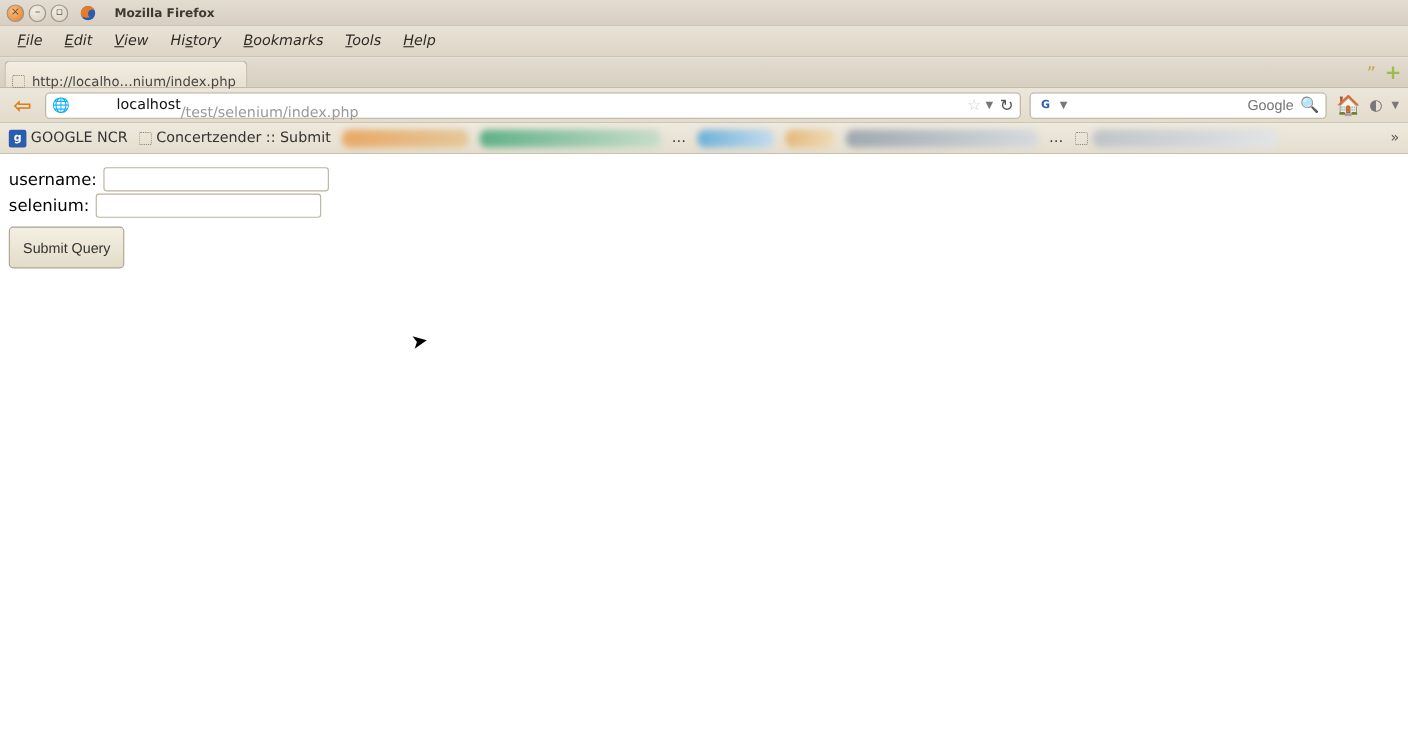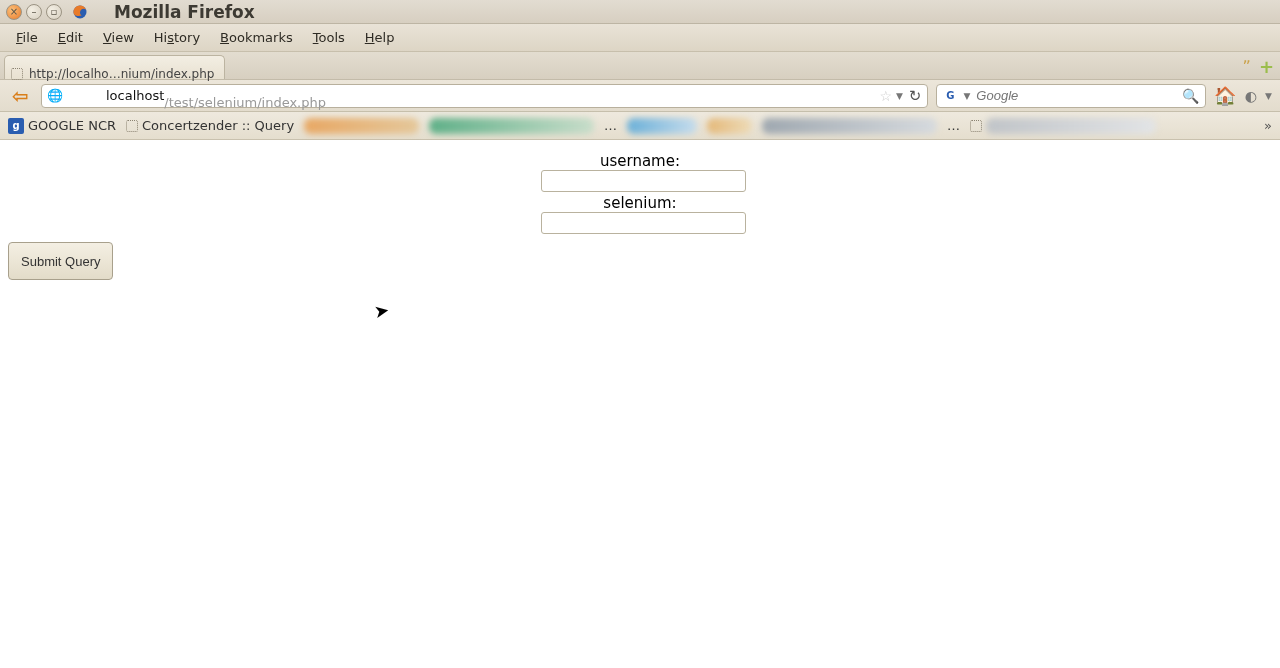--- a/index.html
+++ b/index.html
@@ -5,24 +5,24 @@
   * { box-sizing: border-box; margin: 0; padding: 0; }
   html, body { width: 1280px; height: 668px; font-family: "DejaVu Sans","Liberation Sans",Arial,sans-serif; font-size: 13px; background:#fff; overflow:hidden; }
   .window { width:1280px; height:668px; display:flex; flex-direction:column; }
 
   
   .titlebar { height:24px; background:linear-gradient(#e2dcd1,#d7cfc1); display:flex; align-items:center; padding:0 6px; gap:4px; border-bottom:1px solid #bdb5a4; }
   .wctl { width:16px; height:16px; border-radius:50%; border:1px solid #9b9383; display:flex; align-items:center; justify-content:center; font-size:10px; color:#5a5548; }
   .wctl.close{background:radial-gradient(circle at 35% 35%,#fbbf7a,#e87b2a);}
   .wctl.min,.wctl.max{background:radial-gradient(circle at 35% 35%,#f4efe4,#d6cfc0);}
   .title-icon{width:16px;height:16px;margin-left:6px;display:inline-block;}
-  .title-text{font-weight:bold;color:#3d3a33;margin-left:22px;font-size:17px;}
+  .title-text{font-weight:bold;color:#3d3a33;margin-left:12px;font-size:11px;}
 
   
-  .menubar{height:28px;background:linear-gradient(#e9e3d7,#ddd5c5);display:flex;align-items:center;padding:0 6px;border-bottom:1px solid #c7bfac;gap:0;}
+  .menubar{height:28px;background:linear-gradient(#e9e3d7,#ddd5c5);display:flex;align-items:center;padding:0 6px;border-bottom:1px solid #c7bfac;gap:0;font-style:italic;}
   .menuitem{padding:4px 10px;color:#2e2b24;cursor:default;}
   .menuitem u{text-decoration:underline;}
 
   
   .tabstrip{height:28px;background:linear-gradient(#e3ddd0,#d7cfc0);display:flex;align-items:flex-end;padding:0 4px;border-bottom:1px solid #c3bba9;position:relative;}
   .tab{height:24px;border:1px solid #bcb4a1;border-bottom:none;border-top-left-radius:5px;border-top-right-radius:5px;background:linear-gradient(#f3eee3,#e8e1d1);display:flex;align-items:center;padding:12px 10px 0 6px;gap:6px;color:#444;font-size:12px;max-width:250px;}
   .dotted-circle{width:12px;height:12px;border:1px dotted #8a8271;border-radius:2px;}
   .tabstrip .right-icons{position:absolute;right:6px;top:4px;display:flex;gap:8px;align-items:center;}
   .brush{color:#caa24a;font-size:16px;}
   .plus{color:#9bbd4c;font-size:18px;font-weight:bold;}
@@ -35,42 +35,42 @@
   .urlfield .host{color:#111;margin-left:36px;}
   .urlfield .path{color:#999;margin-top:13px;}
   .urlfield .spacer{flex:1;}
   .urlfield .star{color:#ccc;font-size:14px;margin-right:4px;}
   .urlfield .drop{color:#777;font-size:9px;margin-right:6px;}
   .urlfield .reload{color:#555;font-size:15px;}
   .searchfield{width:270px;height:24px;border:1px solid #b8b09d;border-radius:4px;background:#fff;display:flex;align-items:center;padding:0 6px;gap:6px;position:relative;}
   .g-icon{width:14px;height:14px;display:flex;align-items:center;justify-content:center;font-size:10px;font-weight:bold;}
   .g-icon span.b{color:#2a5db0;}
   .searchfield .drop{color:#777;font-size:9px;}
-  .searchfield input{border:none;outline:none;flex:1;color:#404040;font-size:13px;background:transparent;font-style:italic;}
+  .searchfield input{border:none;outline:none;flex:1;color:#404040;font-size:13px;background:transparent;text-align:right;}
   .searchfield .mag{color:#555;font-size:14px;}
   .home-icon{color:#d97e1a;font-size:18px;}
   .ext-icon{color:#777;font-size:14px;}
   .drop-small{color:#777;font-size:9px;}
 
   
   .bookmarksbar{height:28px;background:linear-gradient(#eee9de,#e5dece);display:flex;align-items:center;padding:0 8px;gap:10px;border-bottom:1px solid #c9c1ae;color:#333;font-size:13px;position:relative;}
   .bm{display:flex;align-items:center;gap:4px;white-space:nowrap;}
   .gicon{width:16px;height:16px;background:#2a5db0;color:#fff;font-size:10px;font-weight:bold;display:flex;align-items:center;justify-content:center;border-radius:2px;}
   .blur{height:16px;border-radius:7px;filter:blur(3px);}
   .b1{width:115px;background:linear-gradient(90deg,#e8a864,#e4c79a);}
   .b2{width:165px;background:linear-gradient(90deg,#5fb088,#c8ddca);}
   .b3{width:70px;background:linear-gradient(90deg,#6bb0d8,#c6dcec);}
   .b4{width:45px;background:linear-gradient(90deg,#e4b878,#eddbb8);}
   .b5{width:175px;background:linear-gradient(90deg,#9fa8b0,#d6dade);}
   .b6{width:170px;background:linear-gradient(90deg,#c0c4c8,#e2e4e6);}
   .chevrons{position:absolute;right:8px;color:#555;font-size:13px;}
 
   
   .page{flex:1;background:#fff;padding:10px 8px;position:relative;color:#000;}
-  .form-row{display:flex;align-items:center;margin:2px 0;flex-direction:column;}
+  .form-row{display:flex;align-items:center;margin:2px 0;}
   .form-row label{font-size:15px;color:#000;}
   .form-row input[type=text],.form-row input[type=password]{width:205px;height:22px;border:1px solid #b9b29e;border-radius:3px;margin-left:6px;background:#fff;padding:0 4px;font-size:13px;}
   .submit-btn{margin-top:6px;height:38px;padding:0 12px;border:1px solid #a8a08c;border-radius:4px;background:linear-gradient(#f4efe3,#e3dcc9);color:#333;font-size:13px;cursor:default;}
 
   .cursor{position:absolute;left:374px;top:160px;font-size:18px;color:#000;transform:rotate(-10deg);}
 
   svg.ff-logo{width:16px;height:16px;}
 </style>
 </head>
 <body>
@@ -135,21 +135,21 @@
     <span class="drop-small">▼</span>
   </div>
 
   <div class="bookmarksbar">
     <div class="bm">
       <span class="gicon">g</span>
       <span>GOOGLE NCR</span>
     </div>
     <div class="bm">
       <span class="dotted-circle"></span>
-      <span>Concertzender :: Query</span>
+      <span>Concertzender :: Submit</span>
     </div>
     <div class="blur b1"></div>
     <div class="blur b2"></div>
     <span>…</span>
     <div class="blur b3"></div>
     <div class="blur b4"></div>
     <div class="blur b5"></div>
     <span>…</span>
     <div class="bm">
       <span class="dotted-circle"></span>

